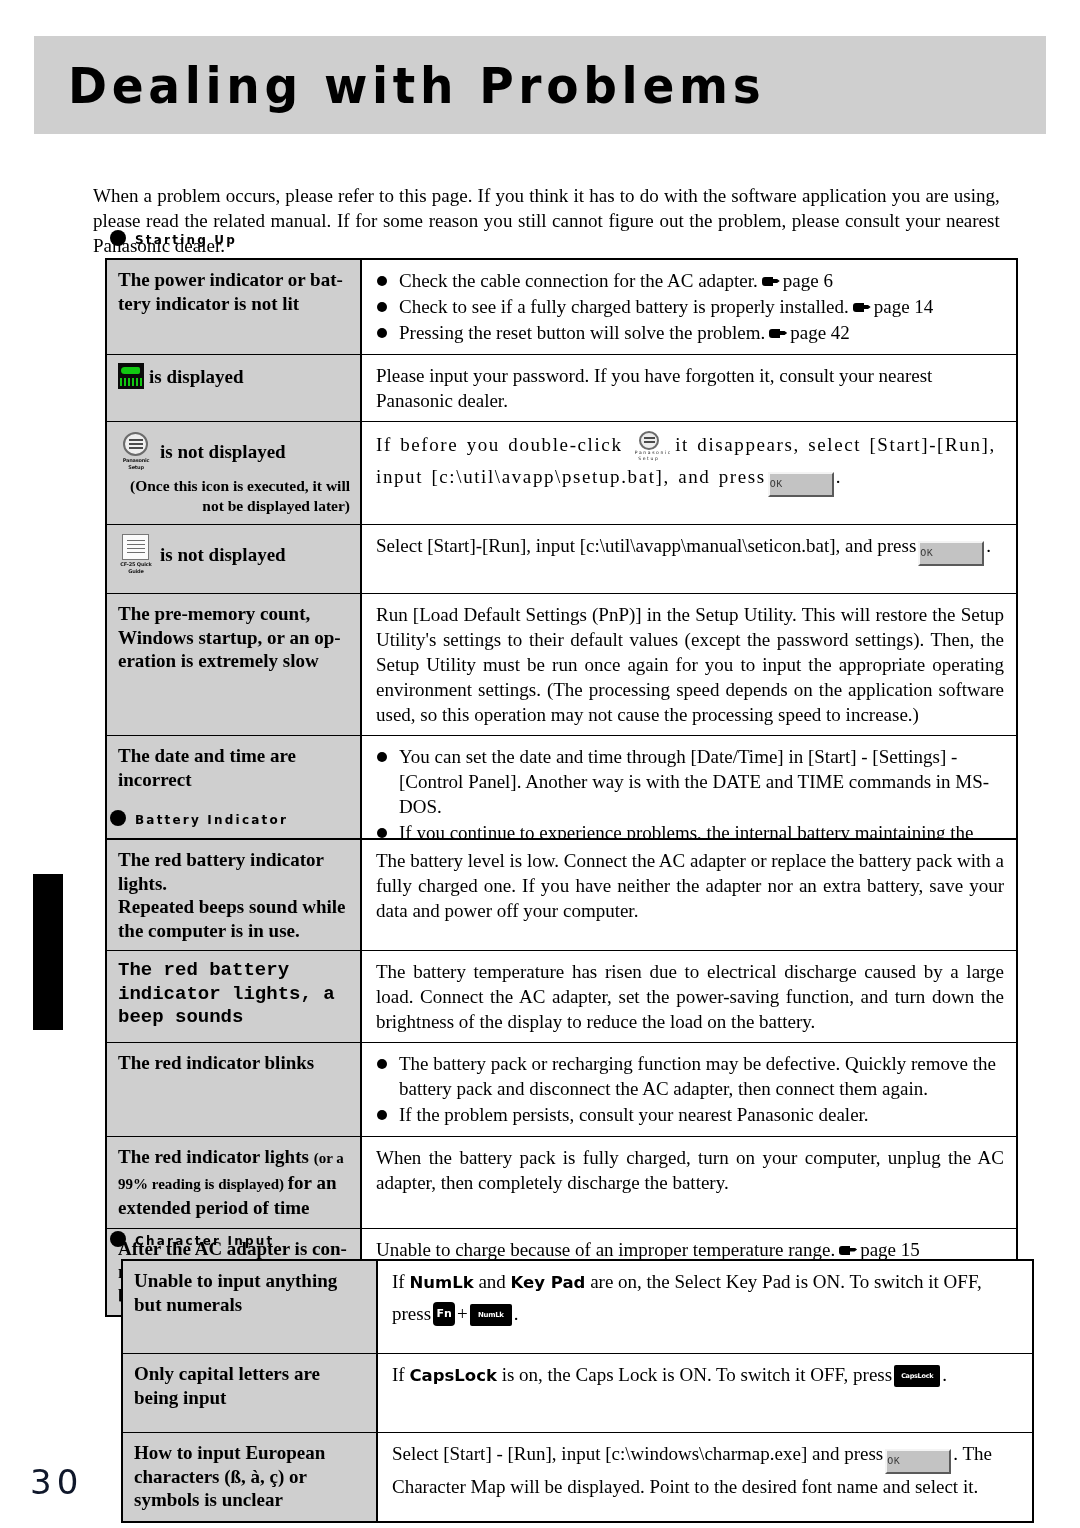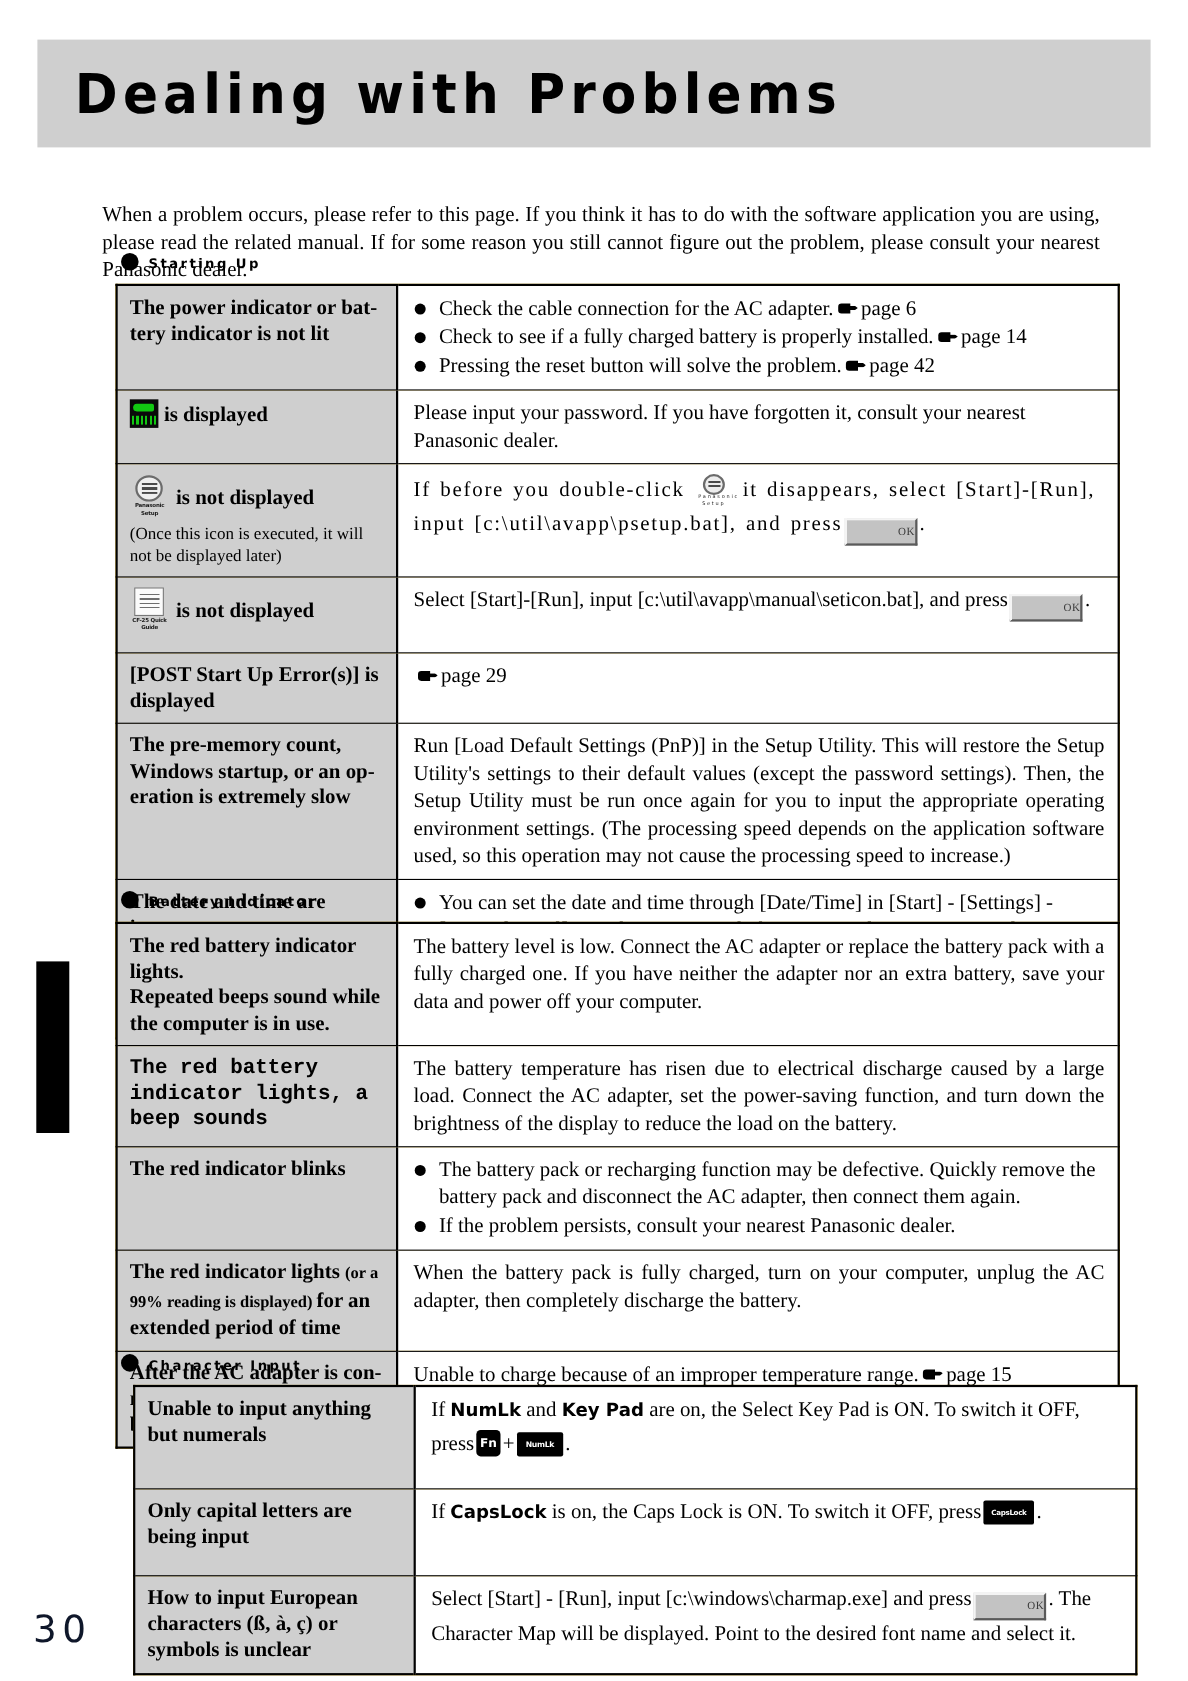--- a/index.html
+++ b/index.html
@@ -72,21 +72,21 @@
     vertical-align: -2px;
   }
 
   
   table.probs {
     position: absolute;
     border-collapse: collapse;
     table-layout: fixed;
     width: 913px;
     border: 2px solid #000;
-    background: #eab308;
+    background: #a21caf;
   }
   table.probs td {
     border: 1px solid #000;
     vertical-align: top;
     padding: 8px 10px 8px 11px;
   }
   table.probs td.q {
     width: 232px;
     background: #cfcfcf;
     font-weight: bold;
@@ -96,24 +96,25 @@
   }
   table.probs td.a {
     background: #fff;
     font-size: 19px;
     line-height: 25px;
     padding-left: 14px;
     padding-right: 12px;
   }
   .q .sub {
     font-size: 15.5px;
-    font-weight: normal;
+    font-weight: bold;
     line-height: 20px;
     display: block;
     margin-top: 2px;
+    text-align: right;
   }
   .q .small-inline {
     font-size: 15px;
   }
   .justify-text { text-align: justify; }
   .spaced { letter-spacing: 1.6px; word-spacing: 2px; }
 
   
   ul.bl {
     list-style: none;
@@ -161,27 +162,27 @@
     background: #000;
     clip-path: polygon(0 0, 70% 0, 100% 50%, 70% 100%, 0 100%);
   }
 
   
   .okbtn {
     display: inline-block;
     width: 62px;
     height: 21px;
     line-height: 21px;
-    text-align: right;
+    text-align: left;
     background: #c3c3c3;
     border-top: 2px solid #f4f4f4;
     border-left: 2px solid #f4f4f4;
     border-right: 2px solid #5a5a5a;
     border-bottom: 2px solid #5a5a5a;
-    font-family: Liberation Serif, serif;
+    font-family: Liberation Mono, monospace;
     font-size: 10px;
     color: #3a3a3a;
     vertical-align: -4px;
     margin: 0 2px;
     letter-spacing: 0.5px;
   }
 
   
   .icon-pw {
     display: inline-block;
@@ -465,28 +466,20 @@
       <span class="icon-guide">
         <span class="sheet"></span>
         <span class="lbl"><span>CF-25 Quick</span><br><span>Guide</span></span>
       </span><span>is not displayed</span>
     </td>
     <td class="a">
       <span>Select [Start]-[Run], input [c:\util\avapp\manual\seticon.bat], and press</span><span class="okbtn">OK</span><span>.</span>
     </td>
   </tr>
 
-  <tr>
-    <td class="q" style="height:42px;">
-      <span>[POST Start Up Error(s)] is displayed</span>
-    </td>
-    <td class="a">
-      <span class="hand"></span><span>page 29</span>
-    </td>
-  </tr>
 
   <tr>
     <td class="q" style="height:100px;">
       <span>The  pre-memory  count, Windows startup, or an op-eration is extremely slow</span>
     </td>
     <td class="a justify-text">
       <span>Run [Load Default Settings (PnP)] in the Setup Utility. This will restore the Setup Utility's settings to their default values (except the password settings). Then, the Setup Utility must be run once again for you to input the appropriate operating environment settings.  (The processing speed depends on the application software used, so this operation may not cause the processing speed to increase.)</span>
     </td>
   </tr>
 

